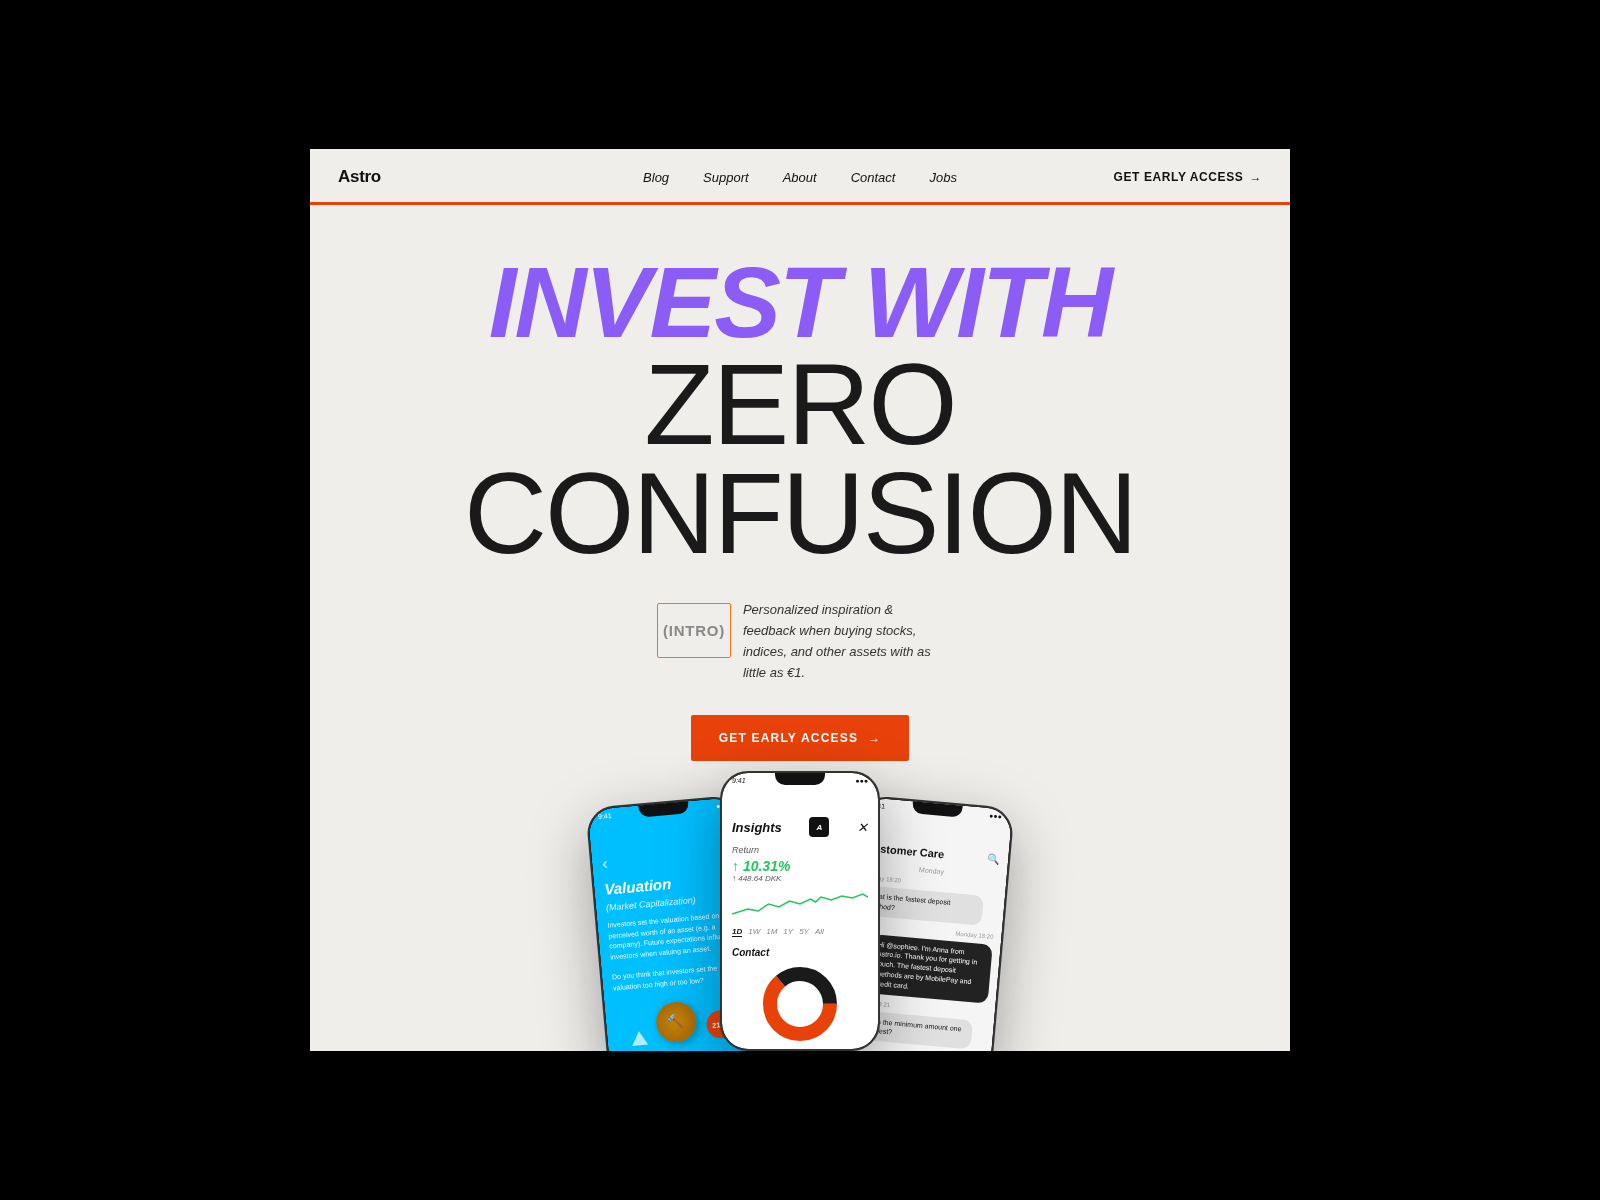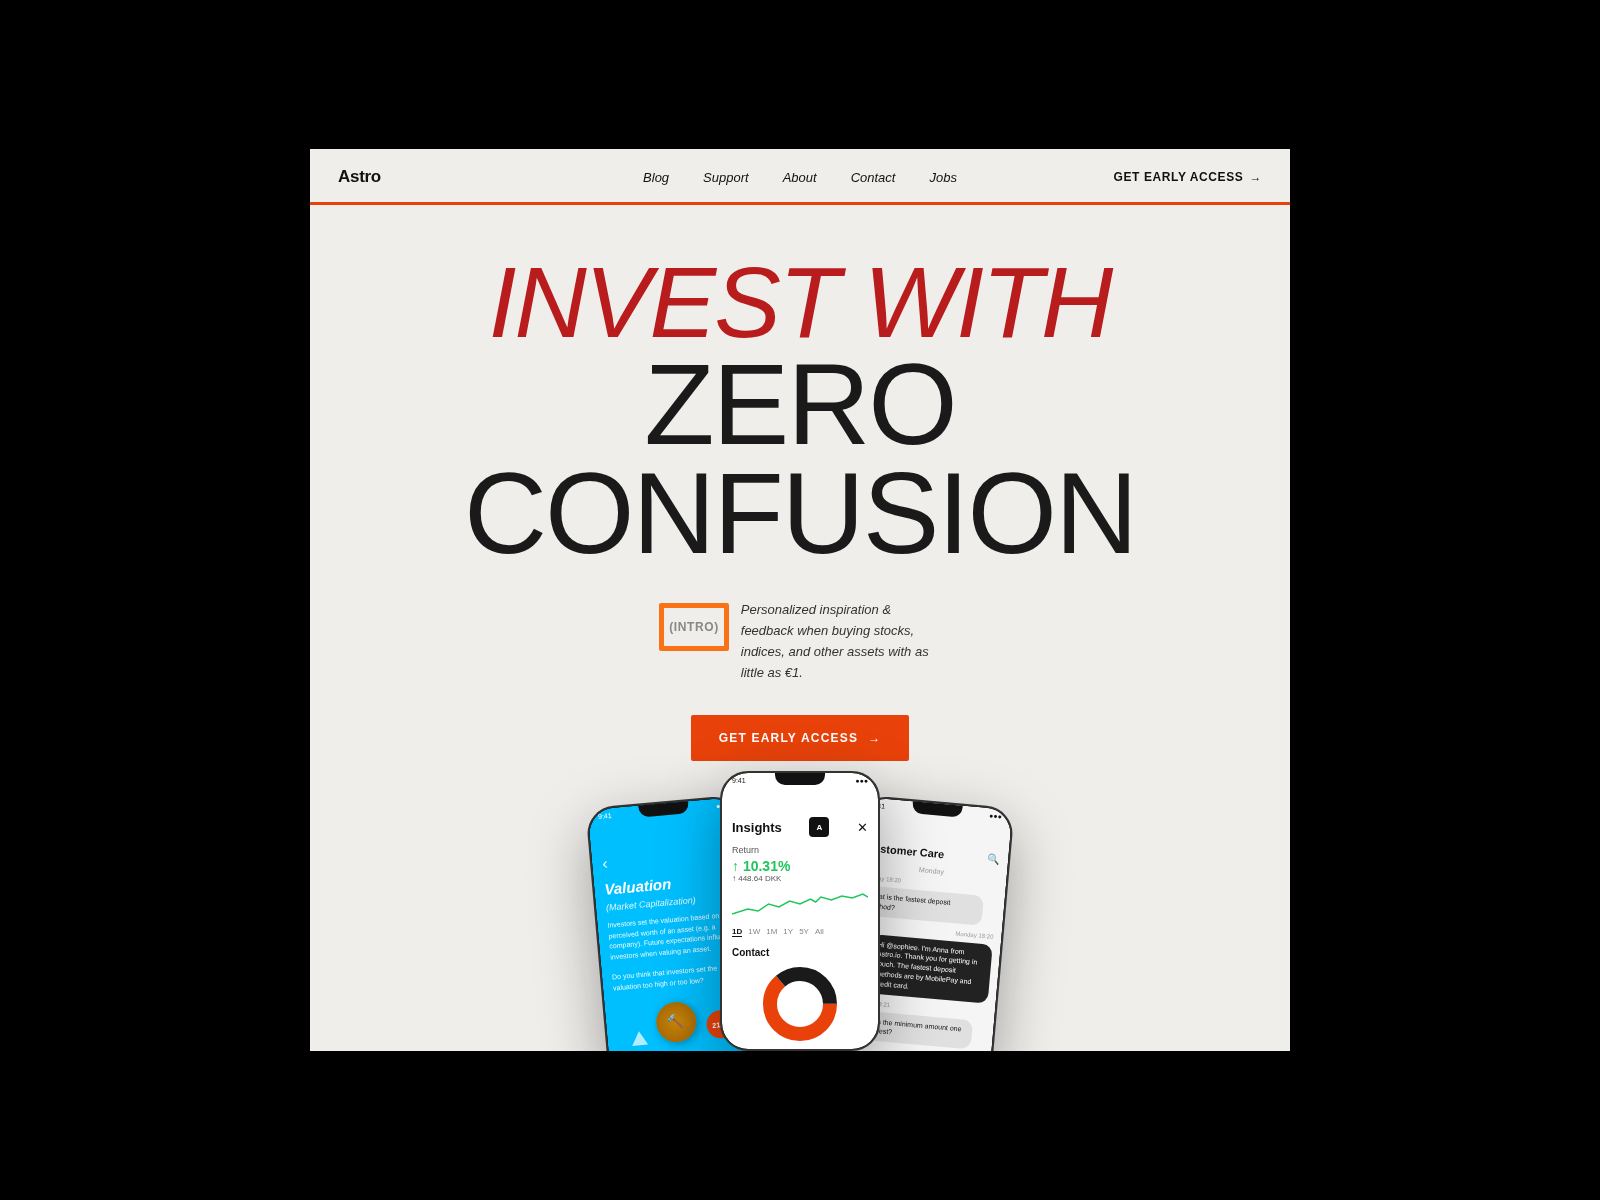--- a/index.html
+++ b/index.html
@@ -71,22 +71,22 @@
     }
     
     .hero {
       padding: 50px 28px 0;
       text-align: center;
       position: relative;
       min-height: 480px;
     }
     .hero-title-light {
       font-size: 100px;
-      font-weight: 400;
-      color: #b91c1c;
+      font-weight: 700;
+      color: #8b5cf6;
       line-height: 0.95;
       letter-spacing: -2px;
       font-style: italic;
       display: block;
     }
     .hero-title-bold {
       font-size: 115px;
       font-weight: 400;
       color: #1a1a1a;
       line-height: 0.95;
@@ -95,25 +95,25 @@
     }
     .hero-subtitle-row {
       display: flex;
       justify-content: center;
       align-items: flex-start;
       gap: 12px;
       margin-top: 32px;
       margin-bottom: 32px;
     }
     .hero-intro-tag {
-      font-size: 12px;
+      font-size: 15px;
       font-weight: 600;
       color: #888;
-      border: 5px solid #f97316;
-      padding: 12px 5px;
+      border: 1px solid #f97316;
+      padding: 18px 5px;
       border-radius: 2px;
       letter-spacing: 0.05em;
       margin-top: 3px;
       white-space: nowrap;
     }
     .hero-subtitle-text {
       font-size: 13px;
       color: #333;
       line-height: 1.6;
       text-align: left;
@@ -148,20 +148,21 @@
     .phone-wrap {
       position: relative;
     }
     .phone-wrap.left {
       margin-right: -30px;
       z-index: 1;
       transform: rotate(-5deg) translateY(20px);
     }
     .phone-wrap.center {
       z-index: 3;
+      font-style: italic;
     }
     .phone-wrap.right {
       margin-left: -30px;
       z-index: 2;
       transform: rotate(5deg) translateY(20px);
     }
     .phone {
       width: 155px;
       height: 270px;
       background: #111;

